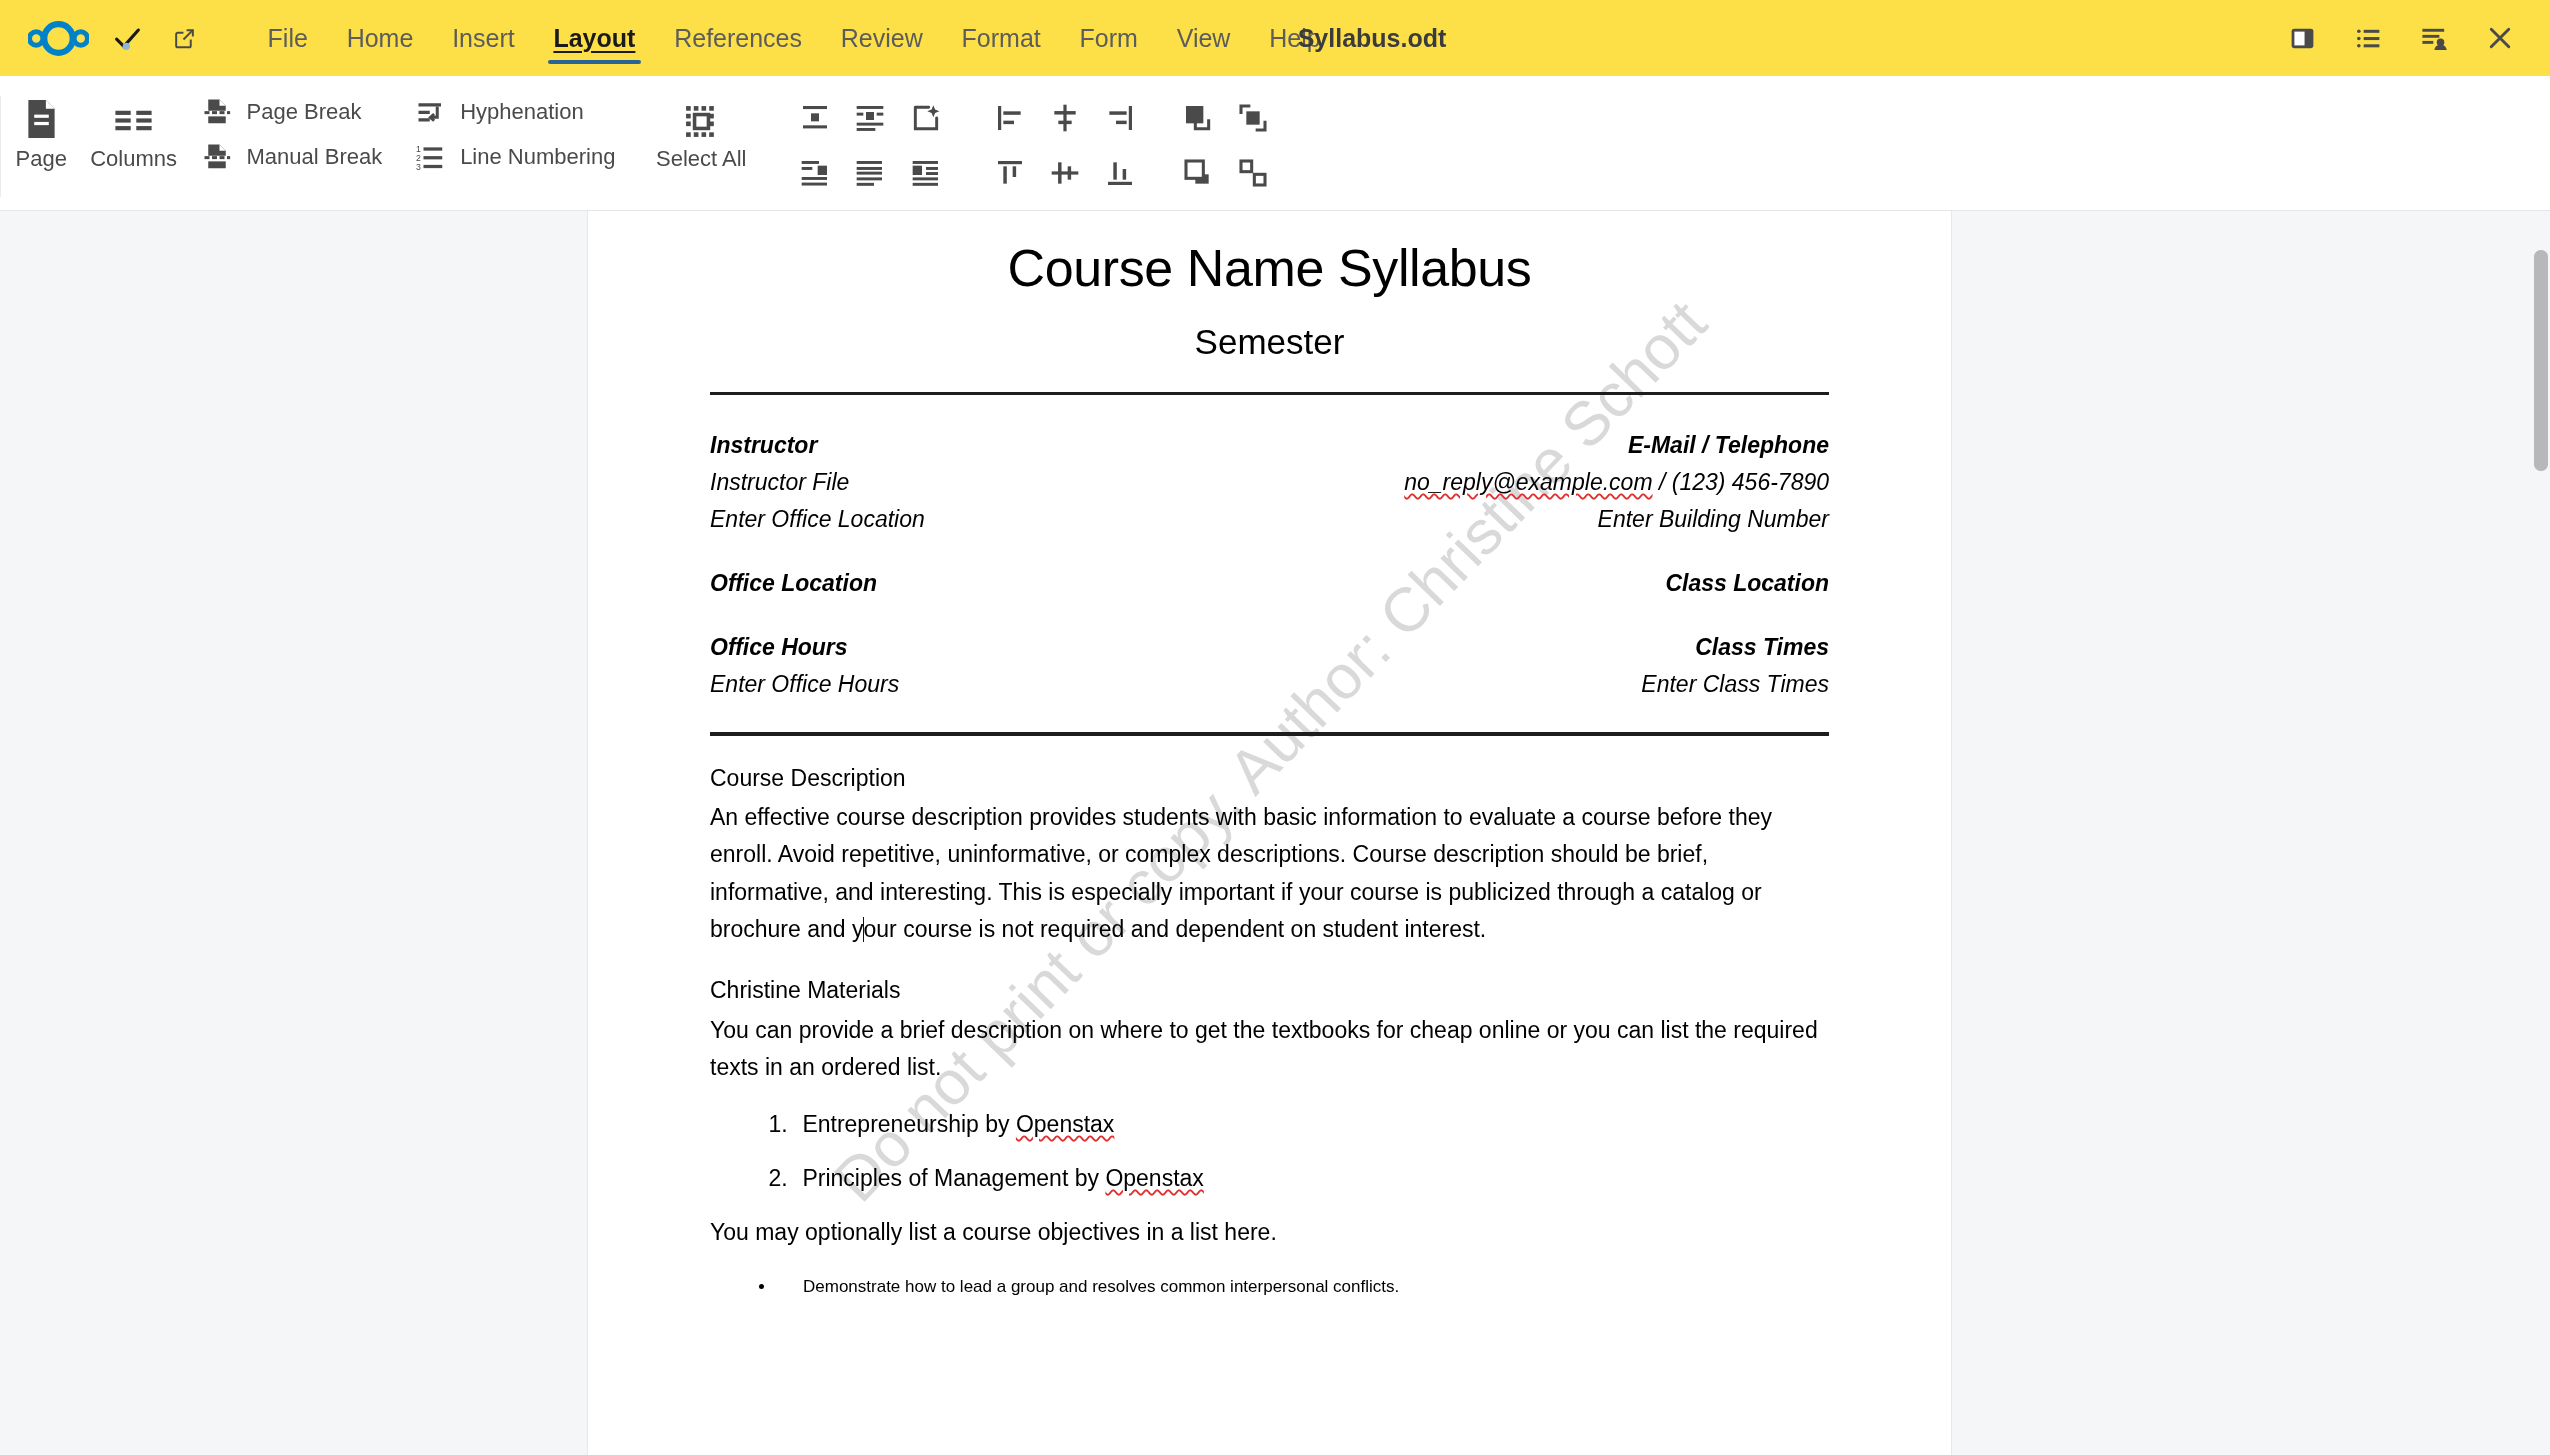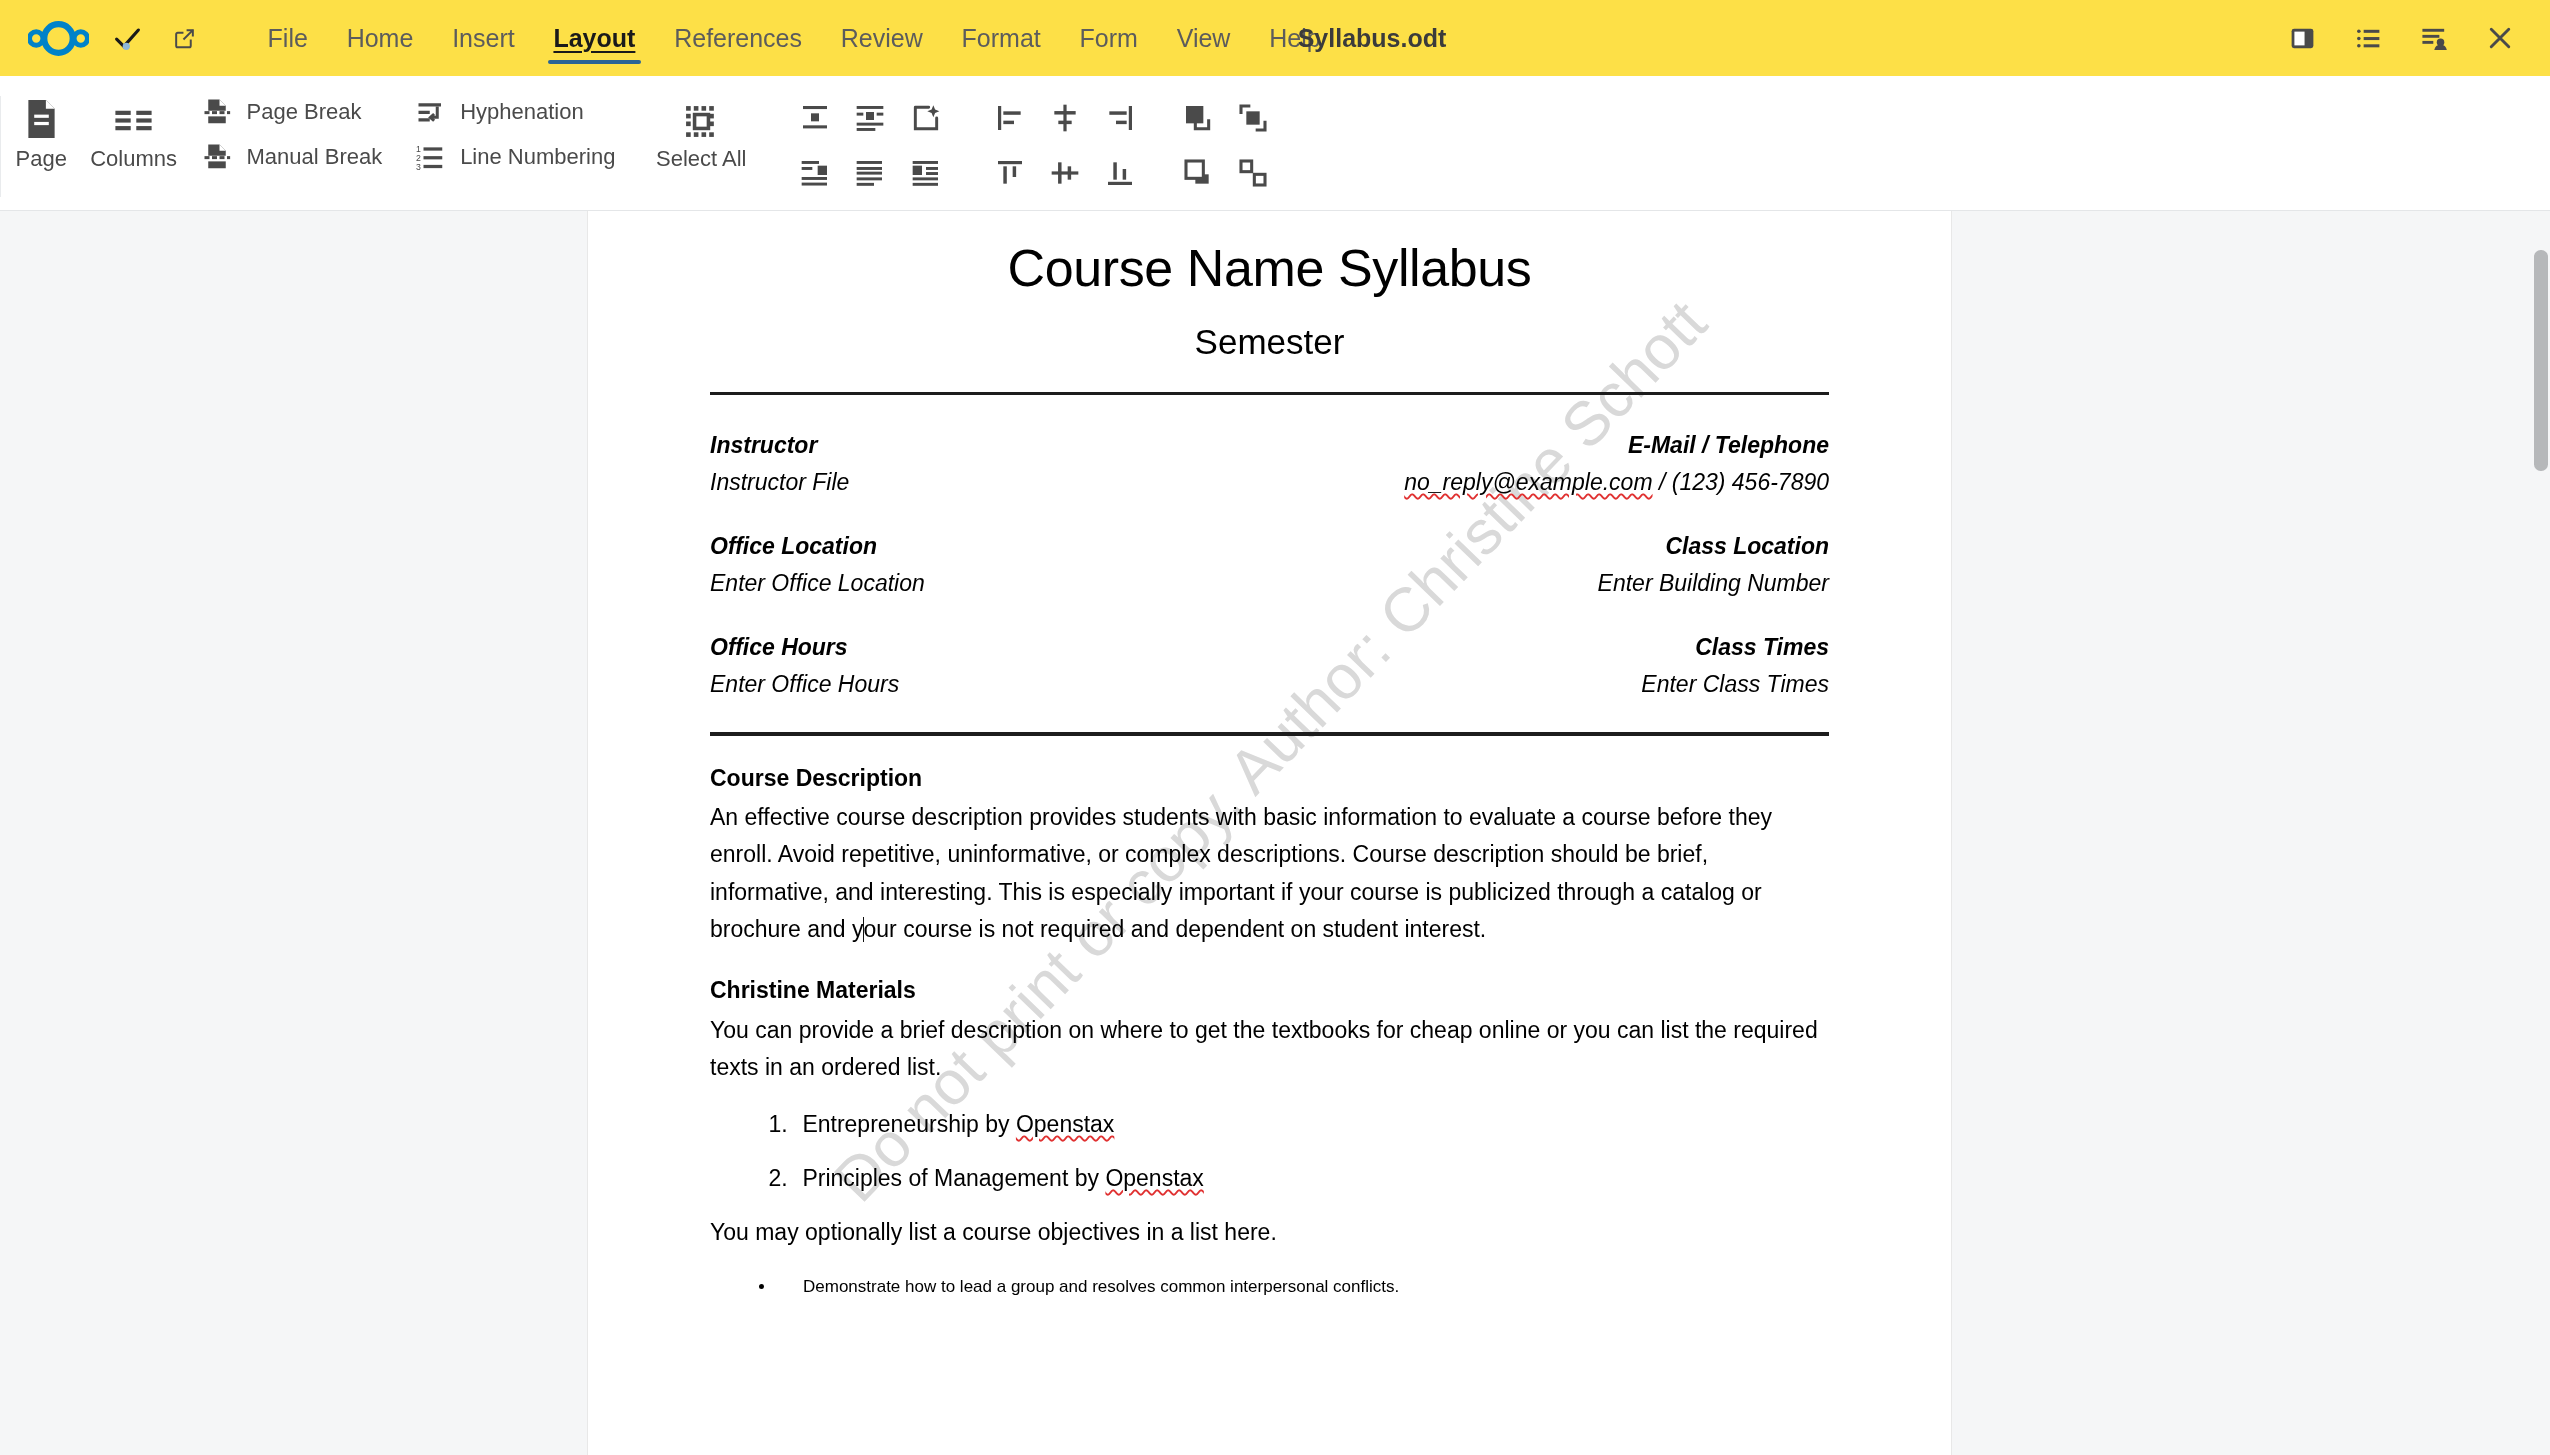--- a/index.html
+++ b/index.html
@@ -120,21 +120,21 @@
 
   .info-table { width: 100%; border-collapse: collapse; margin-top: 18.6px; font-style: italic; }
   .info-table td { padding: 0; vertical-align: top; }
   .info-table .lbl { font-size: 23px; font-weight: bold; color: #000; padding-top: 18.6px; }
   .info-table .val { font-size: 23px; color: #000; padding-top: 10px; }
   .ta-l { text-align: left; }
   .ta-r { text-align: right; }
 
   .rule2 { height: 3.4px; background: #1d1d1d; margin: 34px 0 0 0; }
 
-  .sec-h { font-size: 23px; font-weight: bold; color: #000; margin-top: 29px; }
+  .sec-h { font-size: 23px; font-weight: normal; color: #000; margin-top: 29px; }
   .sec-p { font-size: 23px; color: #000; line-height: 1.62; margin-top: 7.6px; }
 
   ol.doc-ol { margin: 20px 0 0 0; padding-left: 84px; }
   ol.doc-ol li { font-size: 23px; color: #000; line-height: 1.6; margin-bottom: 17px; padding-left: 8.4px; }
   ul.doc-ul { margin: 22px 0 0 0; padding-left: 66px; }
   ul.doc-ul li { font-size: 17px; color: #000; line-height: 1.6; margin-bottom: 13.5px; padding-left: 27px; }
 
   .sp-err { text-decoration: underline; text-decoration-style: wavy; text-decoration-color: #e03131; text-decoration-thickness: 1.7px; text-underline-offset: 2.5px; }
 
   
@@ -506,26 +506,26 @@
           <tbody>
               <tr>
             <td class="lbl ta-l">Instructor</td>
             <td class="lbl ta-r">E-Mail / Telephone</td>
           </tr>
           <tr>
             <td class="val ta-l">Instructor File</td>
             <td class="val ta-r"><span class="sp-err">no_reply@example.com</span><span> / (123) 456-7890</span></td>
           </tr>
           <tr>
+            <td class="val ta-l">Enter Office Location</td>
+            <td class="val ta-r">Enter Building Number</td>
+          </tr>
+          <tr>
             <td class="lbl ta-l" style="padding-top:37px">Office Location</td>
             <td class="lbl ta-r" style="padding-top:37px">Class Location</td>
-          </tr>
-          <tr>
-            <td class="val ta-l">Enter Office Location</td>
-            <td class="val ta-r">Enter Building Number</td>
           </tr>
           <tr>
             <td class="lbl ta-l" style="padding-top:37px">Office Hours</td>
             <td class="lbl ta-r" style="padding-top:37px">Class Times</td>
           </tr>
           <tr>
             <td class="val ta-l">Enter Office Hours</td>
             <td class="val ta-r">Enter Class Times</td>
           </tr>
         </tbody>

